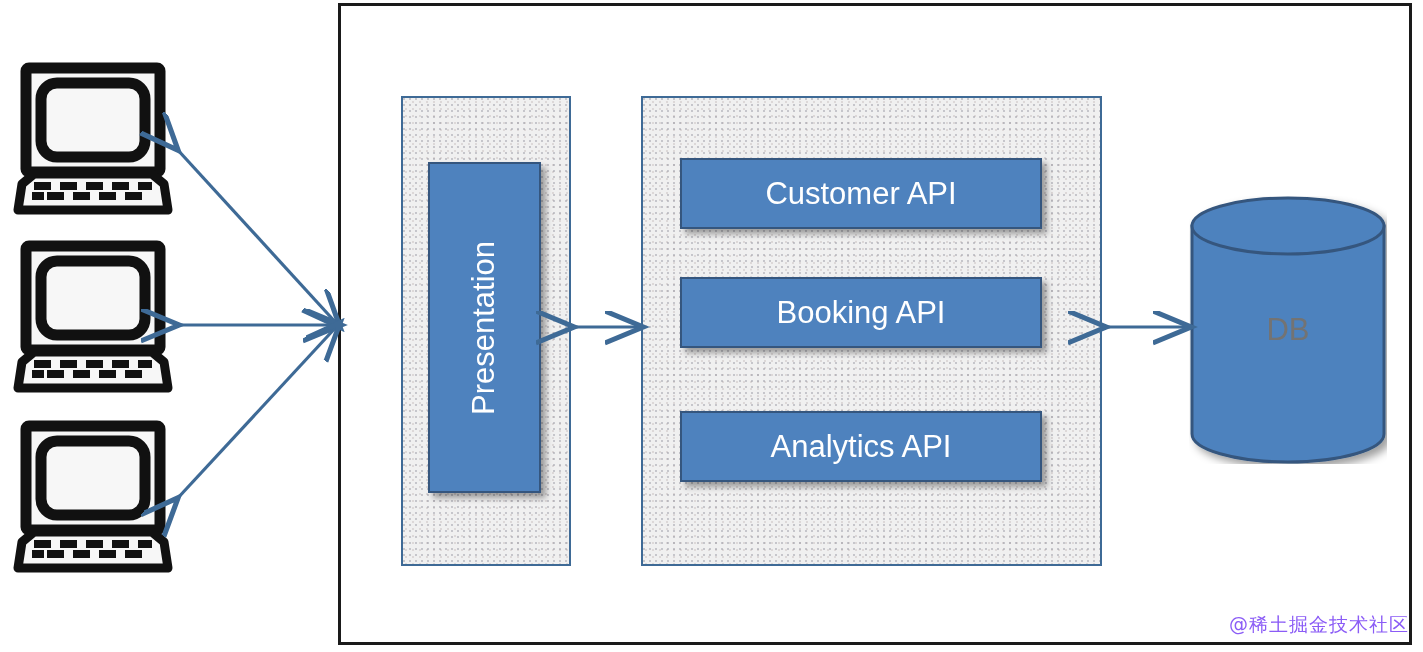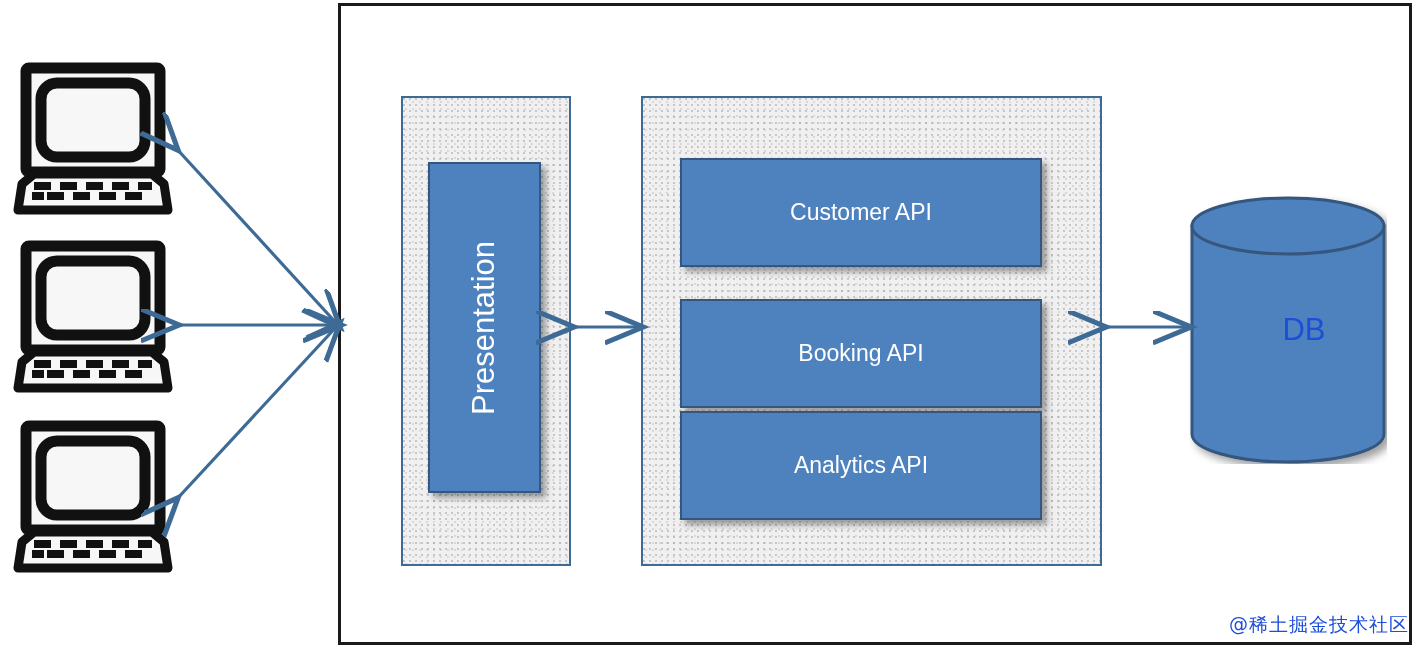--- a/index.html
+++ b/index.html
@@ -54,25 +54,25 @@
     display: flex;
     align-items: center;
     justify-content: center;
     color: #ffffff;
     font-family: "Liberation Sans", sans-serif;
     font-weight: 400;
   }
   .api-box {
     left: 680px;
     width: 362px;
-    height: 109px;
-    font-size: 23px;
+    height: 71px;
+    font-size: 31px;
   }
   .api-customer  { top: 158px; }
-  .api-booking   { top: 299px; text-align: center; }
+  .api-booking   { top: 277px; text-align: center; }
   .api-analytics { top: 411px; align-items: center; }
 
   .presentation-box {
     left: 428px;
     top: 162px;
     width: 113px;
     height: 331px;
     font-size: 31px;
   }
   .presentation-box .vtext {
@@ -83,28 +83,28 @@
   
   .db-cylinder {
     position: absolute;
     left: 1189px;
     top: 196px;
     width: 198px;
     height: 268px;
   }
   .db-label {
     position: absolute;
-    left: 16px;
+    left: 0;
     top: 0;
     width: 198px;
     height: 268px;
     display: flex;
     align-items: center;
     justify-content: center;
-    color: #1d4ed8;
+    color: #737373;
     font-size: 31px;
     font-family: "Liberation Sans", sans-serif;
     pointer-events: none;
   }
 
   
   .computer {
     position: absolute;
     width: 170px;
     height: 160px;
@@ -120,21 +120,21 @@
     width: 1423px;
     height: 652px;
     pointer-events: none;
   }
 
   
   .watermark {
     position: absolute;
     right: 14px;
     bottom: 14px;
-    color: #1d4ed8;
+    color: #8b5cf6;
     font-size: 19px;
     font-family: "DejaVu Sans", sans-serif;
     letter-spacing: 1px;
     white-space: nowrap;
   }
 </style>
 </head>
 <body>
 
 <div id="canvas">

